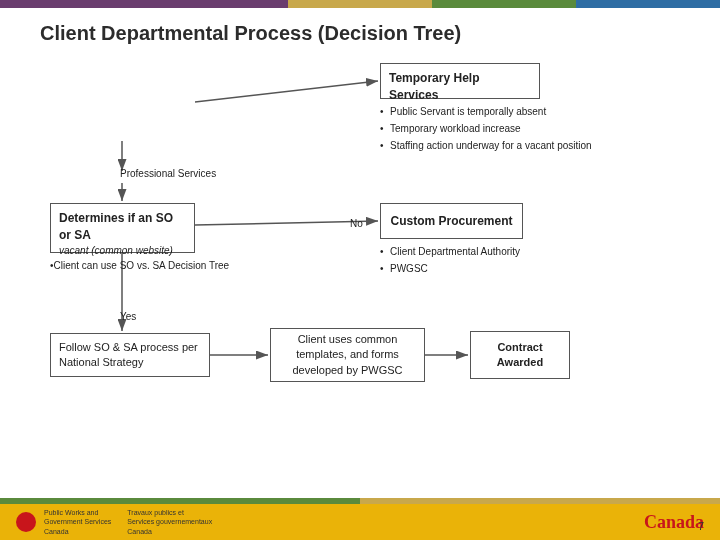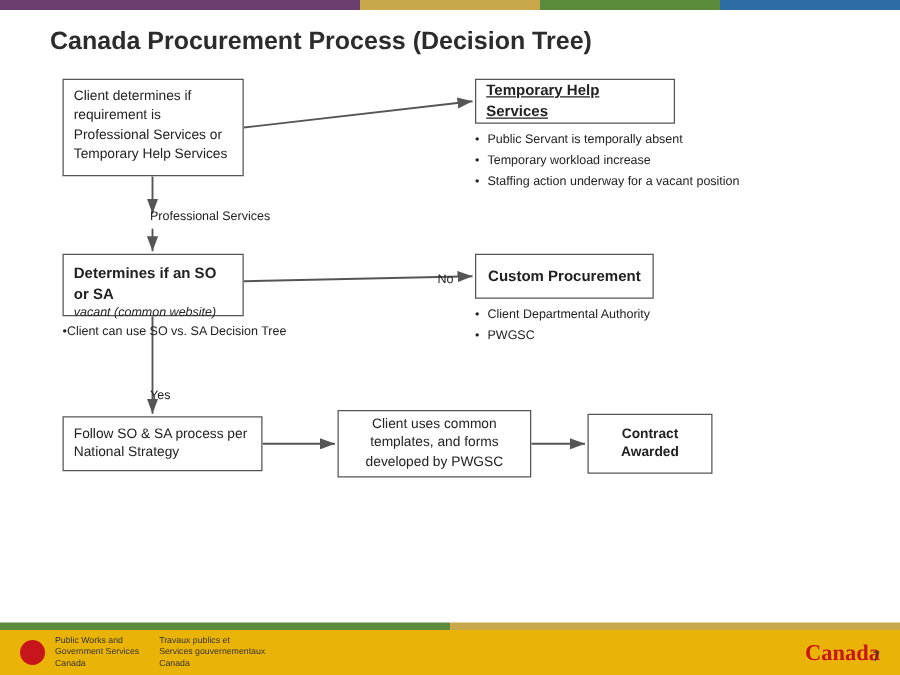--- a/index.html
+++ b/index.html
@@ -117,25 +117,24 @@
       left: 10px; top: 0;
       width: 145px;
       height: 78px;
     }
 
     .box-temp-help {
       left: 340px; top: 0;
       width: 160px;
       height: 36px;
       display: flex;
-      align-items: center;
+      align-items: flex-start;
       justify-content: center;
       font-weight: bold;
       font-size: 12px;
-      text-decoration: underline;
     }
 
     .box-determines-so {
       left: 10px; top: 140px;
       width: 145px;
       height: 50px;
     }
 
     .box-determines-so .main-text {
       font-size: 12px;
@@ -270,21 +269,21 @@
       height: 100%;
       pointer-events: none;
     }
   </style>
 </head>
 <body>
 
 <div class="top-bar"></div>
 
 <div class="main">
-  <div class="page-title">Canada Procurement Process (Decision Tree)</div>
+  <div class="page-title">Client Departmental Process (Decision Tree)</div>
 
   <div class="diagram">
 
     <svg class="arrows-svg">
 
       <defs>
         <marker id="arrowhead" markerWidth="8" markerHeight="6" refX="8" refY="3" orient="auto">
           <polygon points="0 0, 8 3, 0 6" fill="#555"></polygon>
         </marker>
       </defs>
@@ -297,23 +296,20 @@
 
       <line x1="155" y1="162" x2="338" y2="158" stroke="#555" stroke-width="1.5" marker-end="url(#arrowhead)"></line>
 
       <line x1="82" y1="190" x2="82" y2="268" stroke="#555" stroke-width="1.5" marker-end="url(#arrowhead)"></line>
 
       <line x1="170" y1="292" x2="228" y2="292" stroke="#555" stroke-width="1.5" marker-end="url(#arrowhead)"></line>
 
       <line x1="385" y1="292" x2="428" y2="292" stroke="#555" stroke-width="1.5" marker-end="url(#arrowhead)"></line>
     </svg>
 
-    <div class="box box-client-determines">
-      <span>Client determines if requirement is Professional Services or Temporary Help Services</span>
-    </div>
 
     <div class="box box-temp-help">
       <span>Temporary Help Services</span>
     </div>
 
     <div class="bullet-list">
       <div class="bullet-item">Public Servant is temporally absent</div>
       <div class="bullet-item">Temporary workload increase</div>
       <div class="bullet-item">Staffing action underway for a vacant position</div>
     </div>

